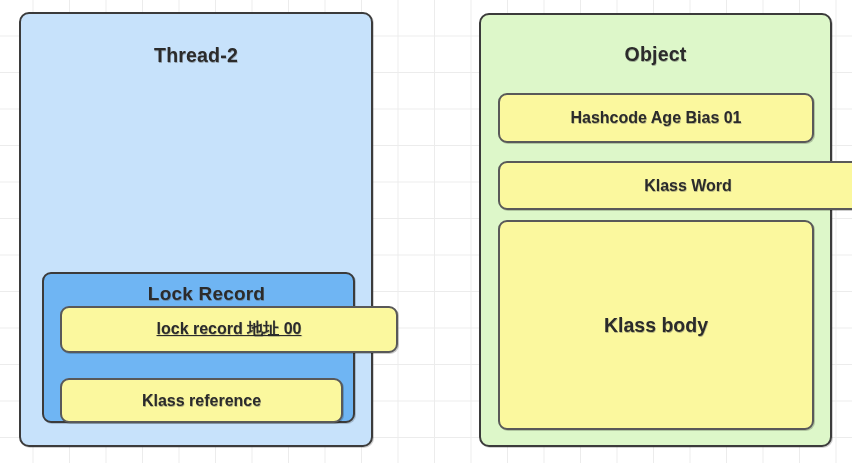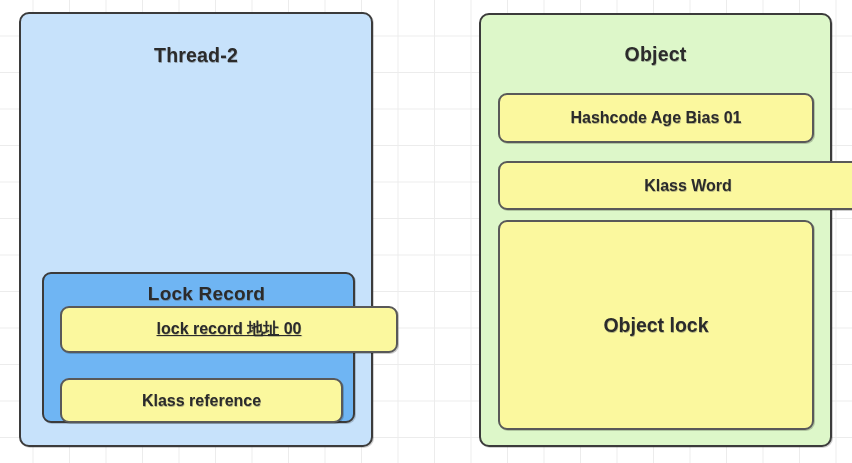--- a/index.html
+++ b/index.html
@@ -160,16 +160,16 @@
   </div>
 
   <div class="panel" id="object-panel">
 
     <div class="panel-title">Object</div>
 
     <div class="field" id="field-hashcode">Hashcode Age Bias 01</div>
 
     <div class="field" id="field-klass-word">Klass Word</div>
 
-    <div class="field" id="field-object-body">Object lock</div>
+    <div class="field" id="field-object-body">Klass body</div>
   </div>
 
 </div>
 
 </body></html>

